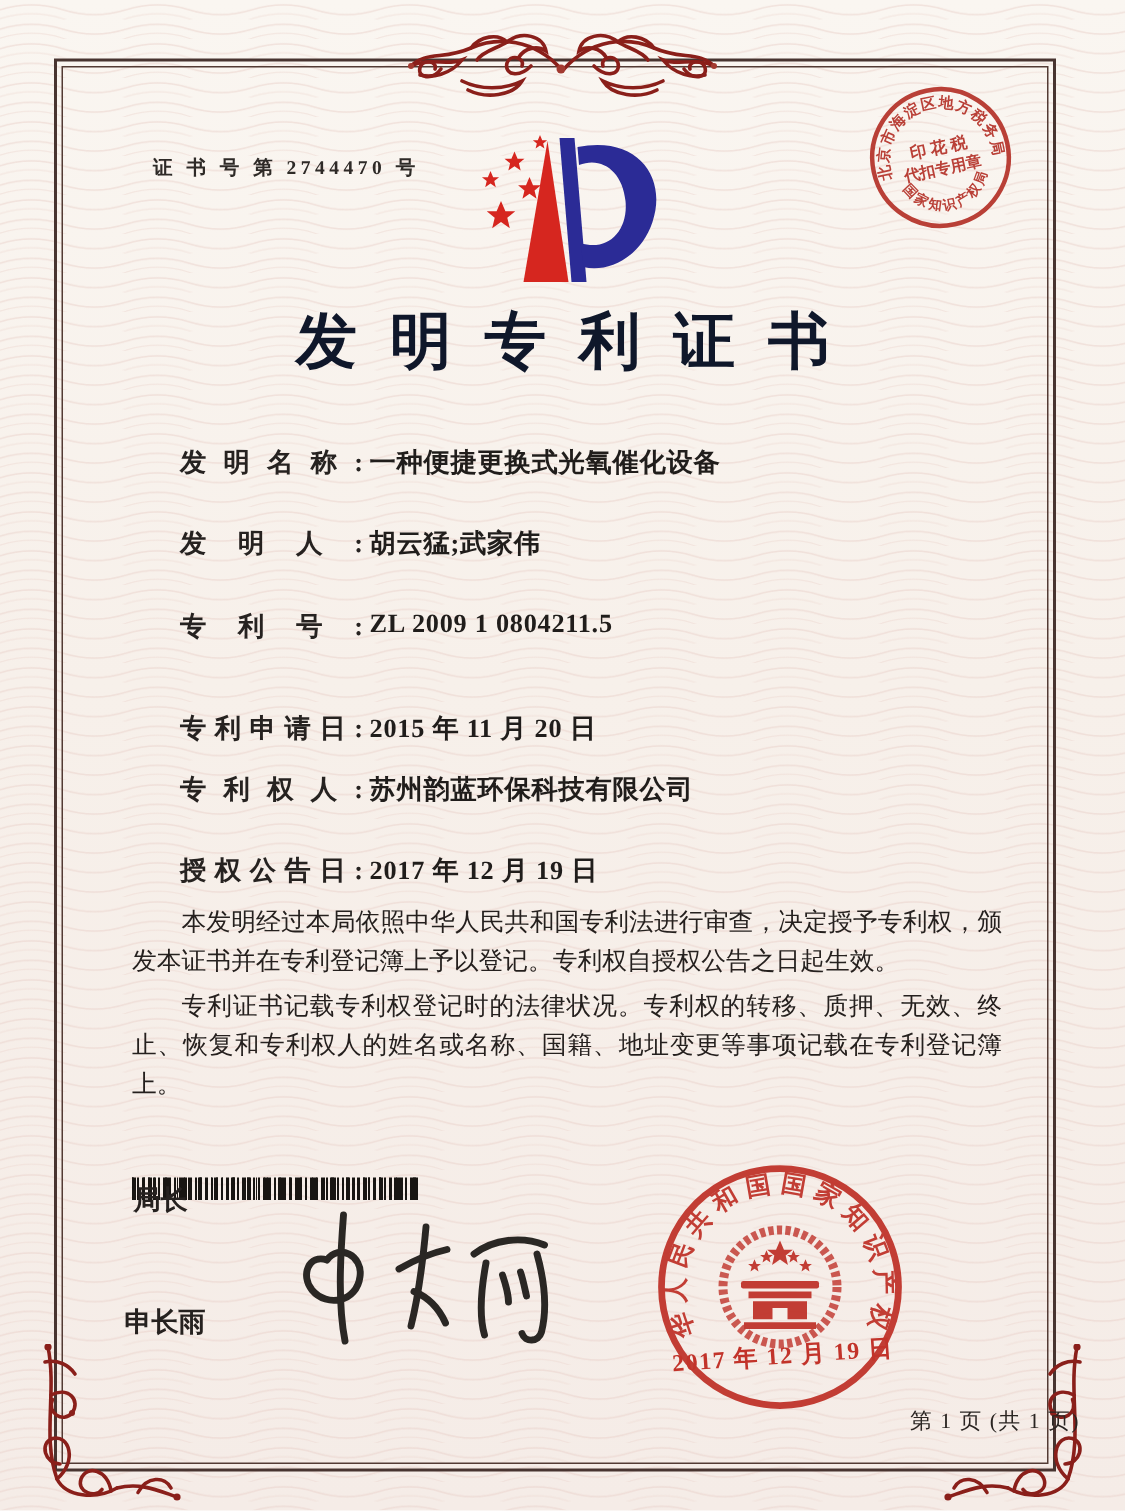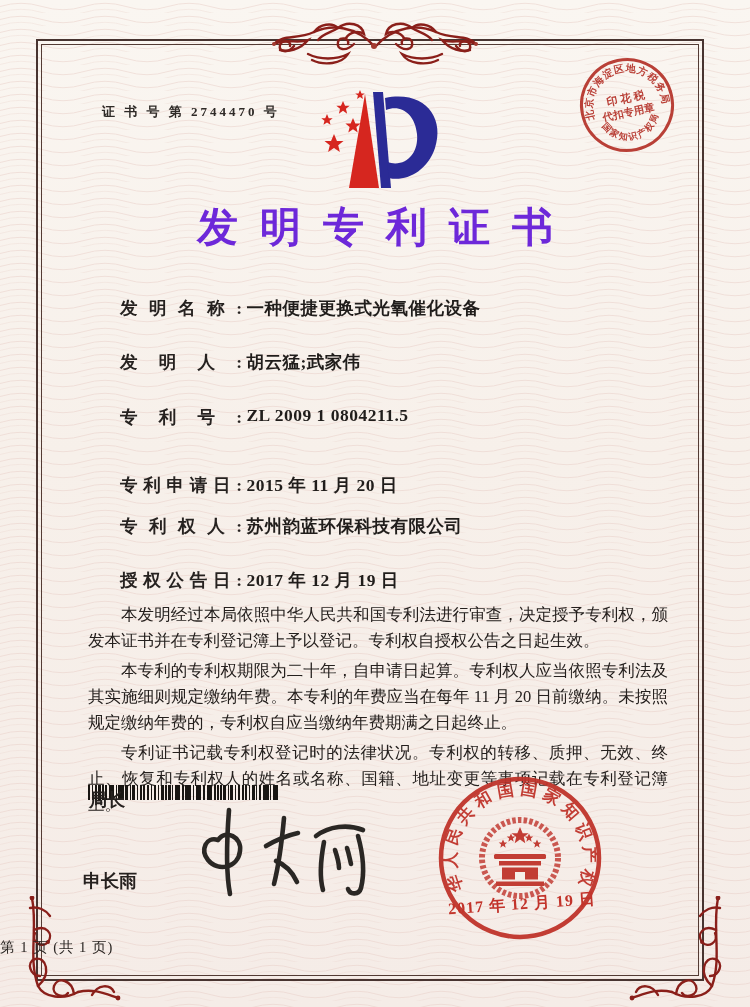--- a/index.html
+++ b/index.html
@@ -12,21 +12,21 @@
   .abs{position:absolute;}
   
   #texture{position:absolute;inset:0;opacity:.55;pointer-events:none;}
   
   .frame-outer{left:36px;top:39px;width:664px;height:938px;border:2px solid #483430;}
   .frame-inner{position:absolute;inset:3px;border:1px solid #533b34;}
   
   .cert-no{left:102px;top:103px;font-size:13px;letter-spacing:3px;font-weight:600;color:#2e2a27;}
   
   .title{left:0;top:200px;width:750px;text-align:center;font-size:41px;font-weight:700;
-         letter-spacing:22px;text-indent:22px;color:#6d28d9;}
+         letter-spacing:22px;text-indent:22px;color:#0f172a;}
   
   .field-row{position:absolute;left:88px;width:580px;height:24px;font-size:17.5px;font-weight:700;}
   .field-label{display:inline-block;width:122px;text-align:justify;text-align-last:justify;
                vertical-align:top;color:#262220;margin-left:32px;}
   .field-value{display:inline-block;letter-spacing:.5px;color:#201d1b;}
   .r0{top:296px}.r1{top:350px}.r2{top:405px}.r3{top:473px}.r4{top:514px}.r5{top:568px}
   
   .body-text{left:84px;top:598px;width:588px;font-size:16.5px;line-height:26px;
              text-align:justify;color:#25201e;font-weight:500;}
   .body-text p{margin:4px;text-indent:2em;}
@@ -39,21 +39,21 @@
   .signer-title{left:89px;top:788px;font-size:18px;font-weight:700;font-family:"Liberation Sans","DejaVu Sans",sans-serif;}
   .signer-name{left:83px;top:869px;font-size:18px;font-weight:600;font-family:"Liberation Sans","DejaVu Sans",sans-serif;}
   .signature{left:188px;top:804px;width:205px;height:98px;}
   
   .tax-stamp{left:577px;top:55px;width:100px;height:100px;transform:rotate(-12deg);opacity:.93;}
   
   .big-seal{left:436px;top:774px;width:168px;height:168px;opacity:.95;}
   .seal-date{left:448px;top:894px;width:150px;font-size:16px;font-weight:700;color:#c2332a;
              transform:rotate(-4deg);letter-spacing:1px;}
   
-  .footer{left:0;top:938px;width:720px;text-align:left;font-size:14.5px;letter-spacing:1px;color:#2a2522;}
+  .footer{left:0;top:938px;width:720px;text-align:right;font-size:14.5px;letter-spacing:1px;color:#2a2522;}
   .logo{left:303px;top:86px;width:148px;height:114px;}
   .ornament-top{left:250px;top:16px;width:250px;height:52px;}
   .corner-bl{left:22px;top:896px;width:100px;height:106px;}
   .corner-br{left:628px;top:896px;width:100px;height:106px;transform:scaleX(-1);}
 </style>
 </head>
 <body>
 
 <svg id="texture" width="750" height="1007" xmlns="http://www.w3.org/2000/svg">
   <defs>
@@ -178,21 +178,20 @@
   <span class="field-label">专利权人:</span>
   <span class="field-value">苏州韵蓝环保科技有限公司</span>
 </div>
 <div class="field-row r5">
   <span class="field-label">授权公告日:</span>
   <span class="field-value">2017 年 12 月 19 日</span>
 </div>
 
 <div class="abs body-text">
   <p>本发明经过本局依照中华人民共和国专利法进行审查，决定授予专利权，颁发本证书并在专利登记簿上予以登记。专利权自授权公告之日起生效。</p>
-  <p>本专利的专利权期限为二十年，自申请日起算。专利权人应当依照专利法及其实施细则规定缴纳年费。本专利的年费应当在每年 11 月 20 日前缴纳。未按照规定缴纳年费的，专利权自应当缴纳年费期满之日起终止。</p>
   <p>专利证书记载专利权登记时的法律状况。专利权的转移、质押、无效、终止、恢复和专利权人的姓名或名称、国籍、地址变更等事项记载在专利登记簿上。</p>
 </div>
 
 <div class="abs barcode"></div>
 
 <div class="abs signer-title">局长</div>
 <div class="abs signer-name">申长雨</div>
 
 <svg class="abs signature" viewBox="0 0 205 98" xmlns="http://www.w3.org/2000/svg">
   <g fill="none" stroke="#2a2724" stroke-width="4.6" stroke-linecap="round" stroke-linejoin="round">

